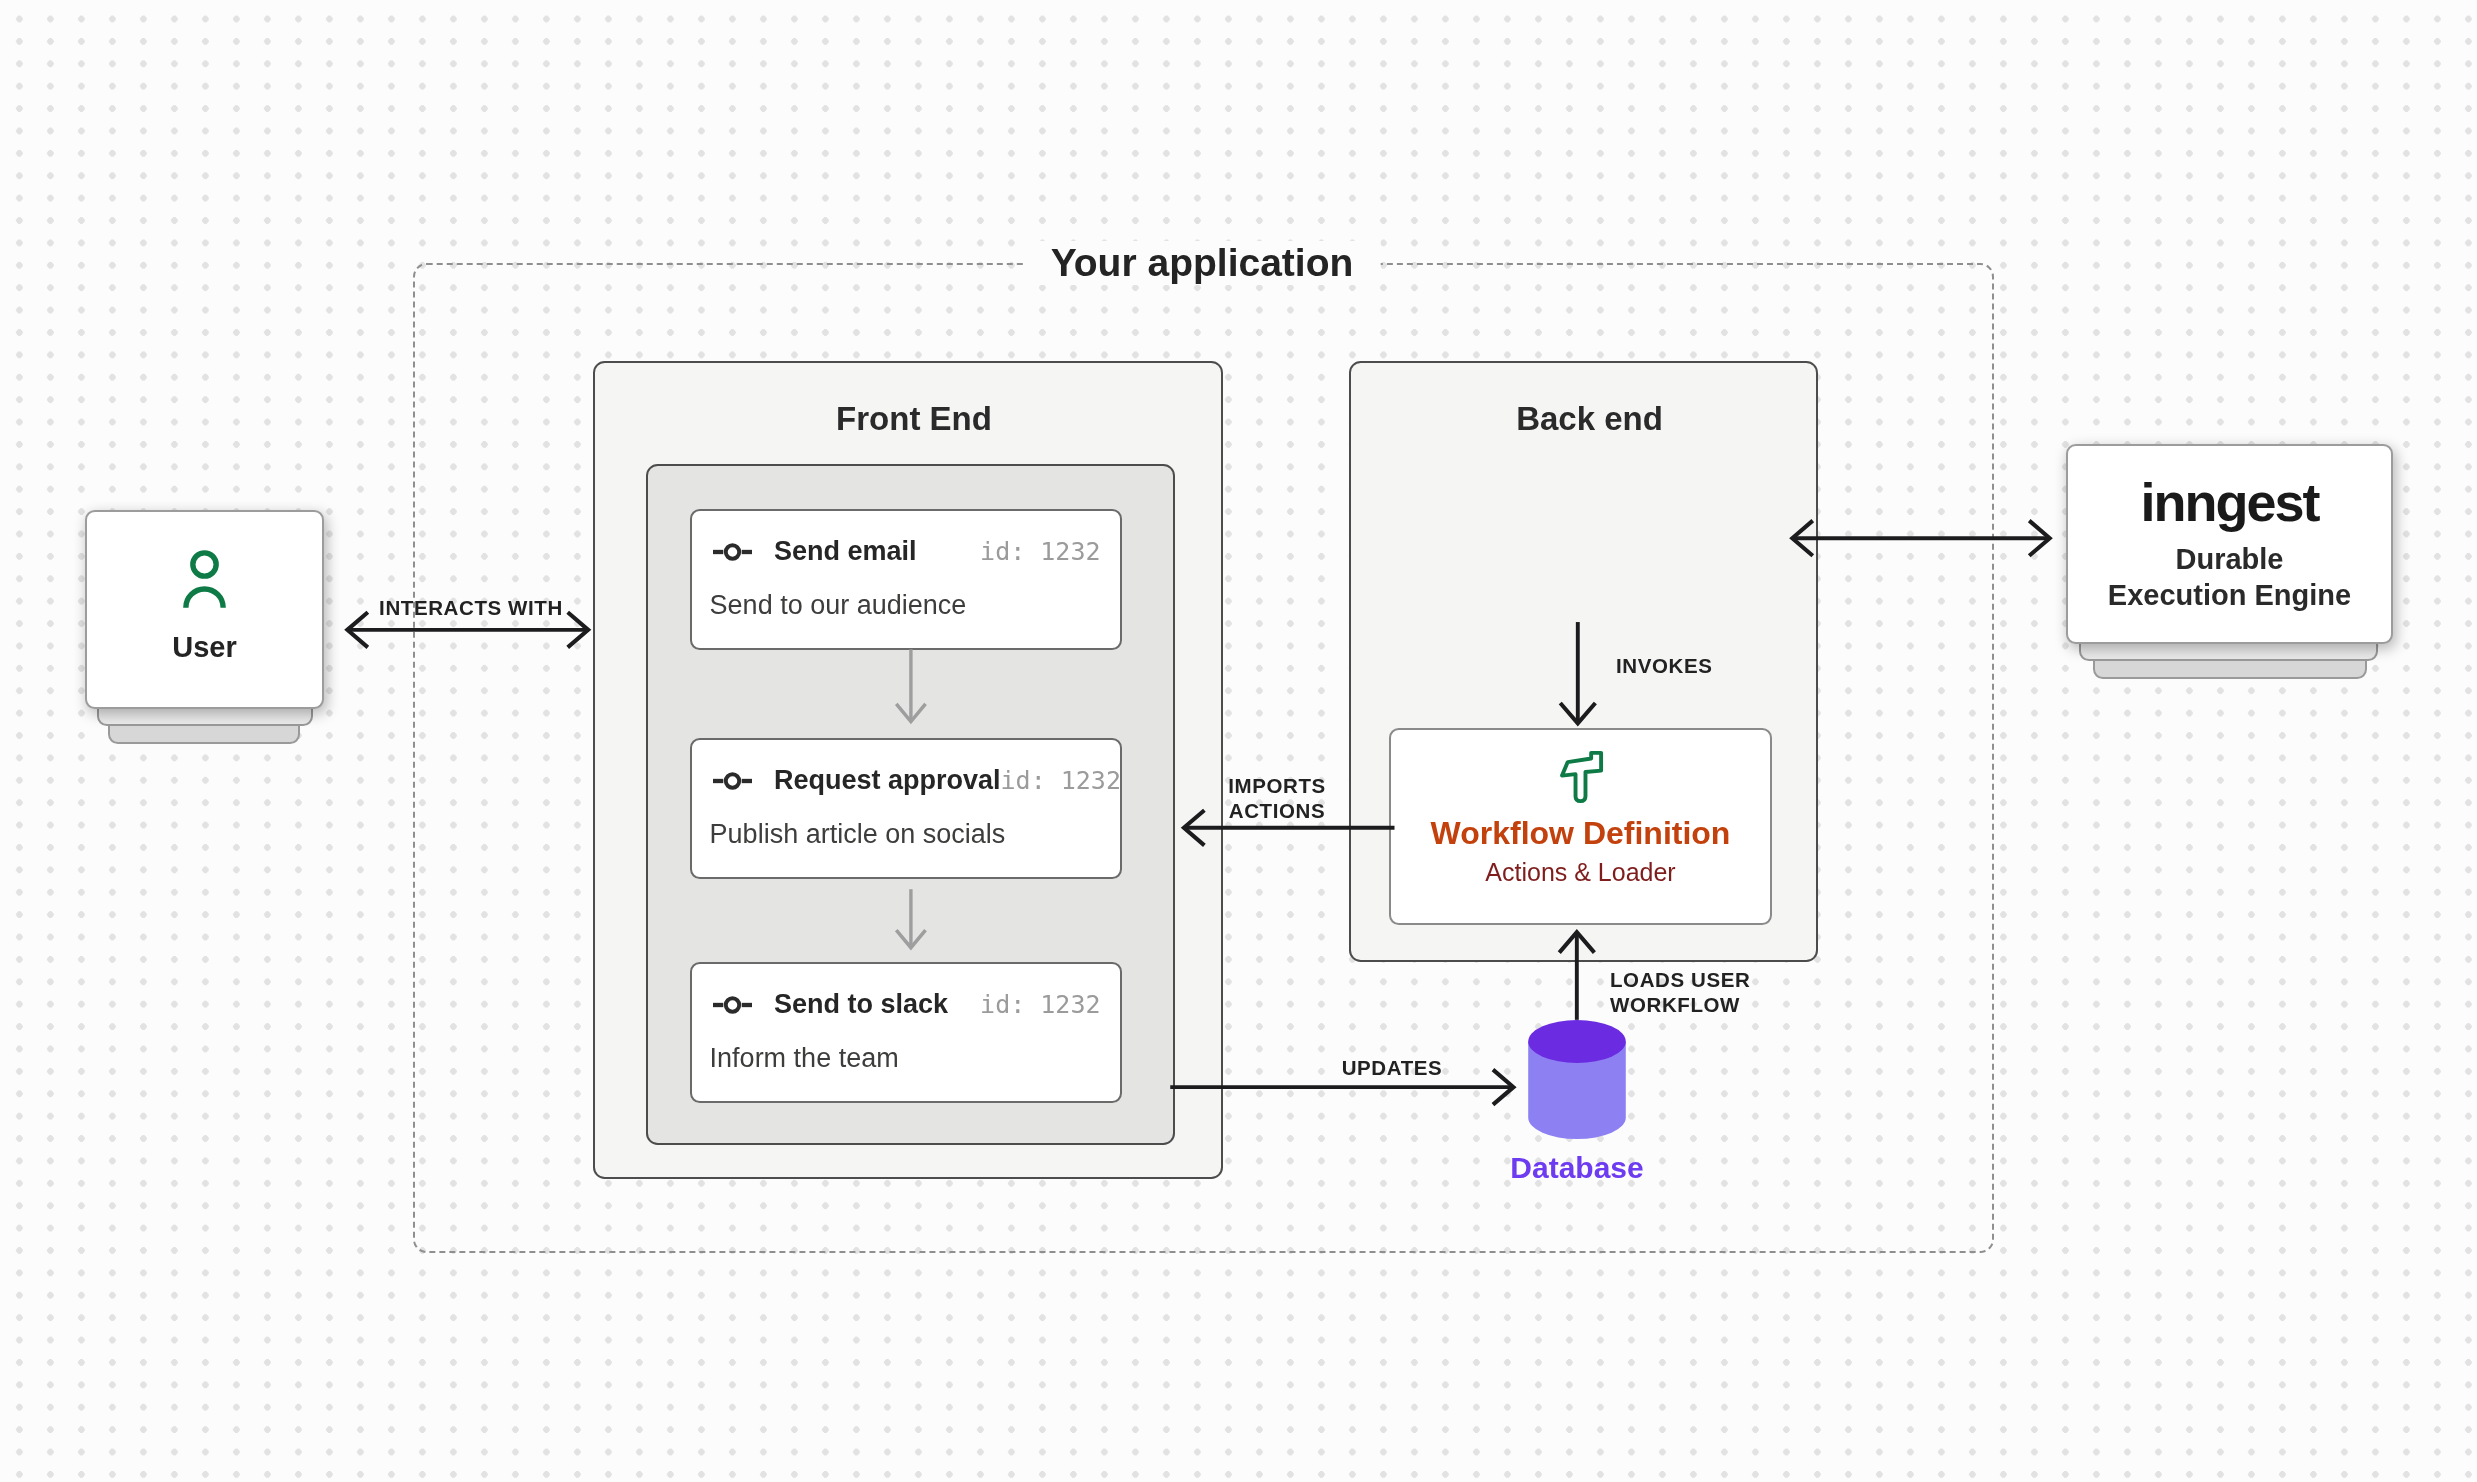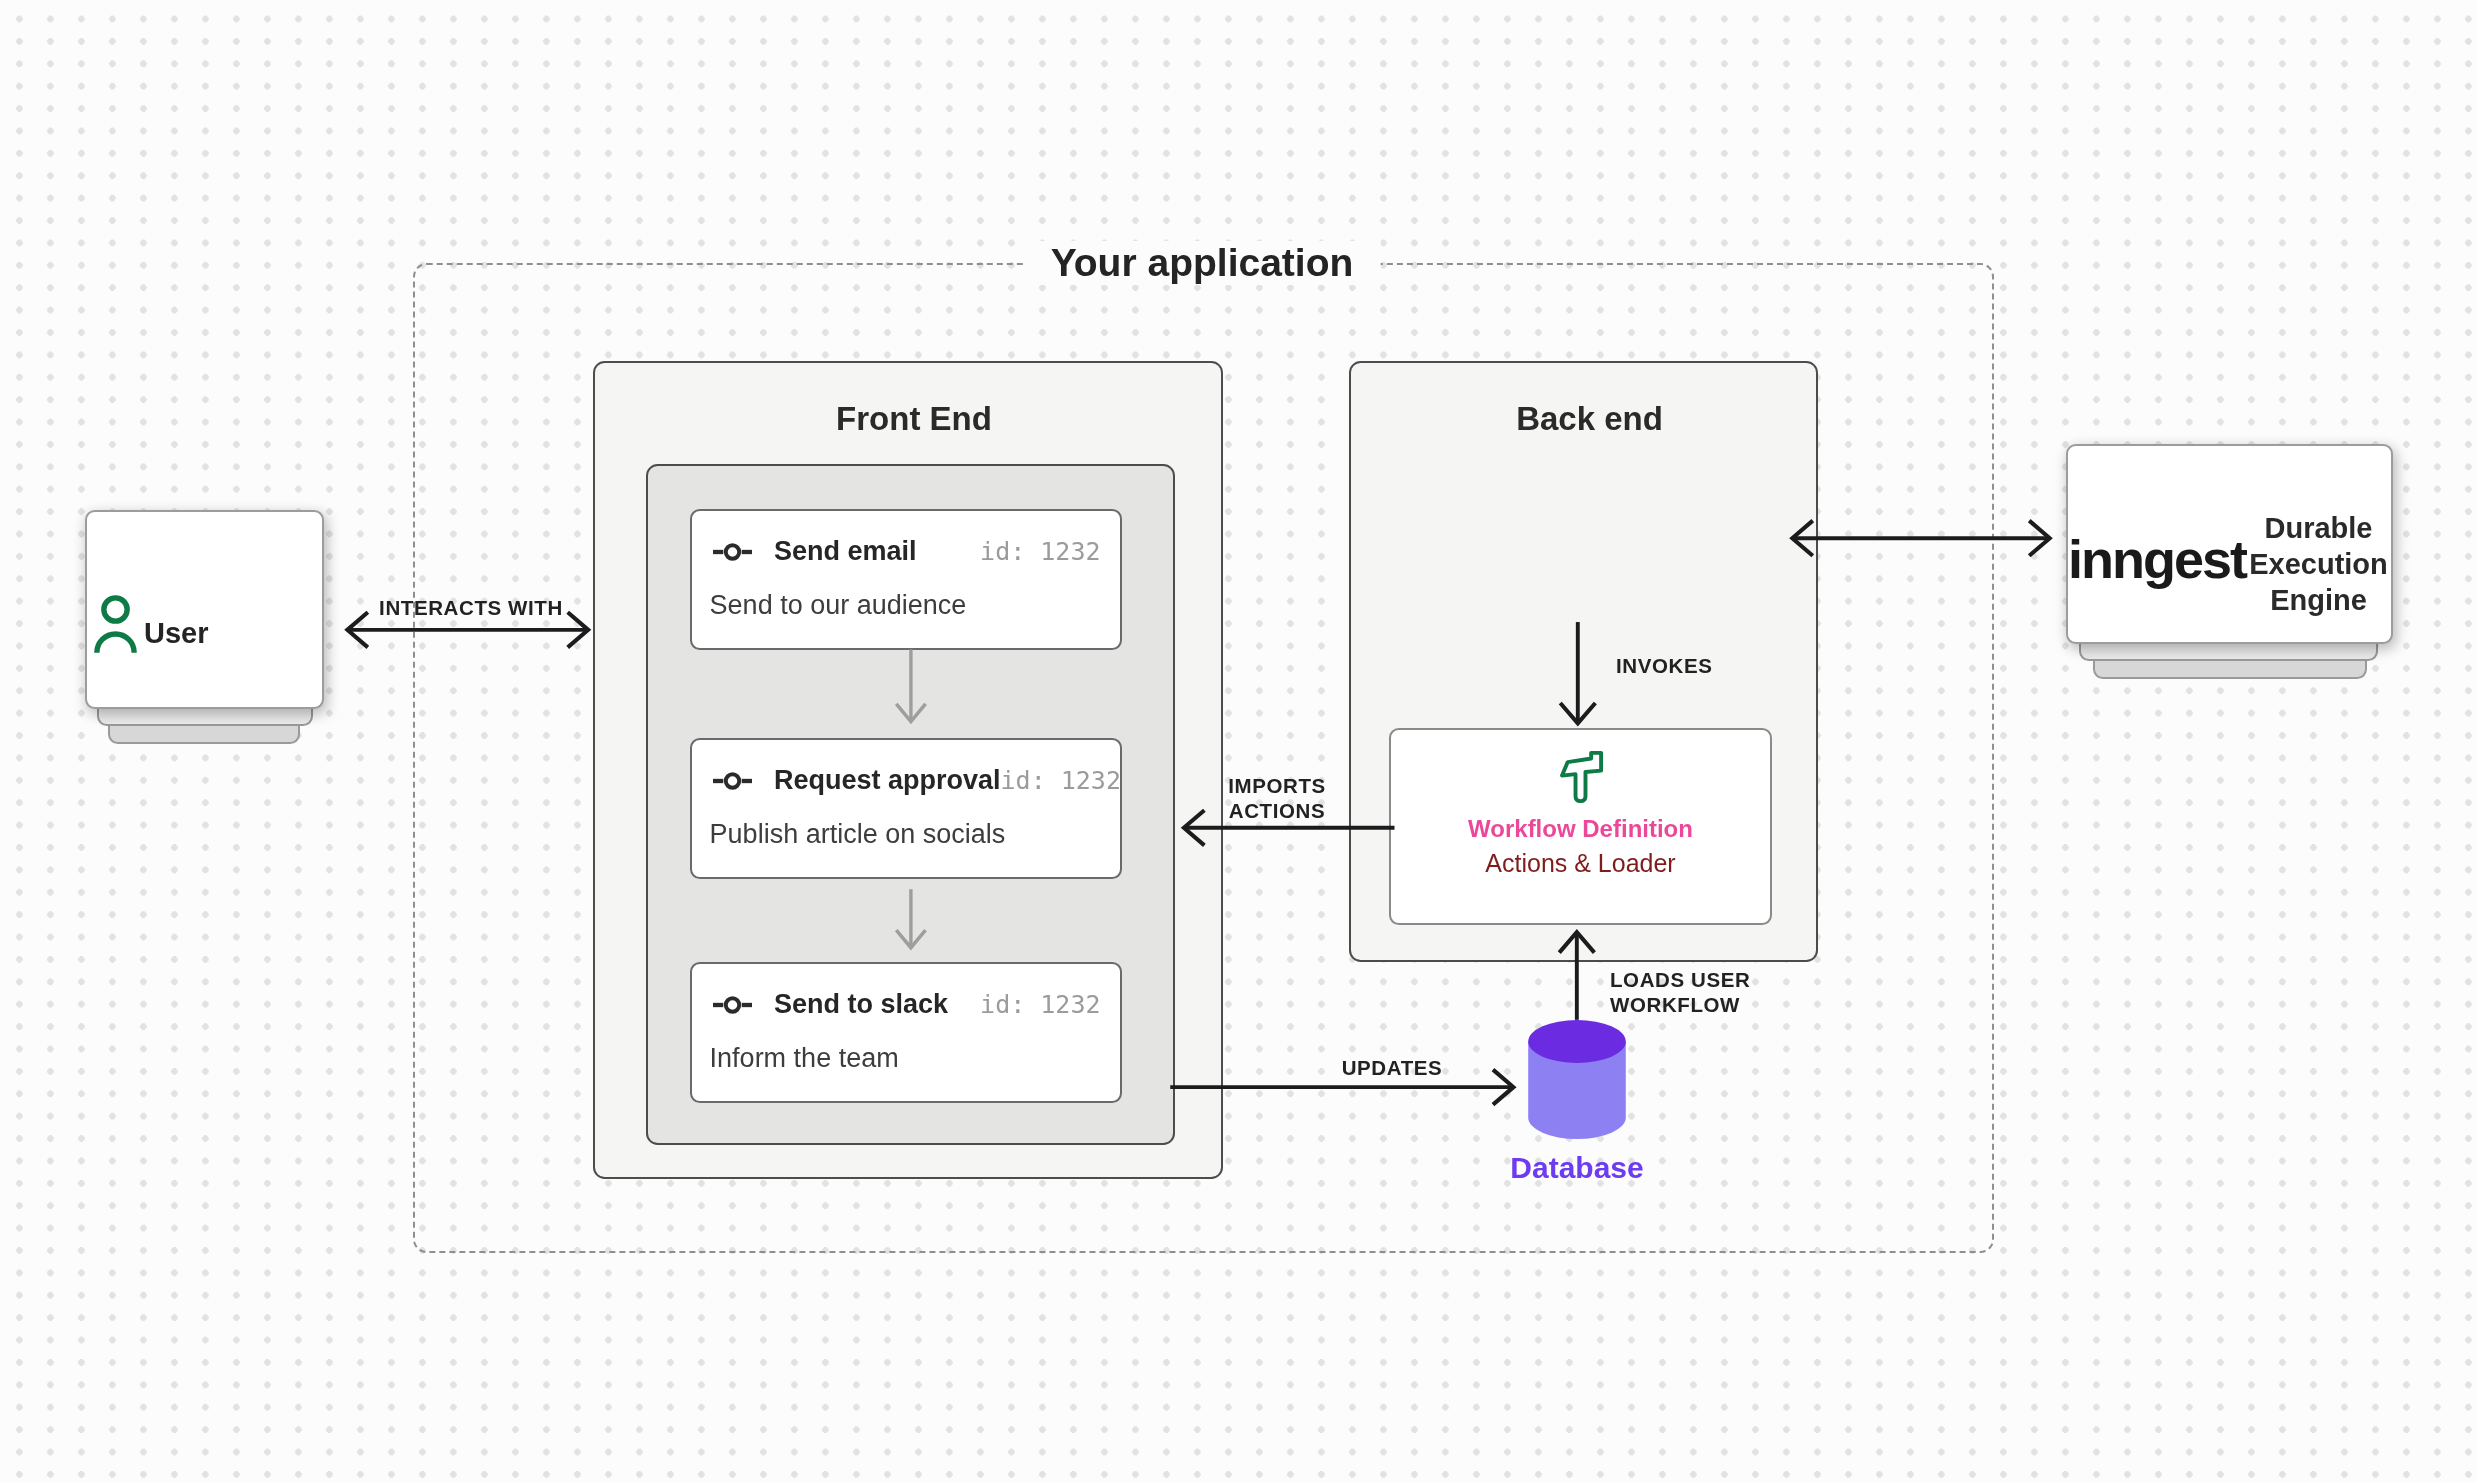--- a/index.html
+++ b/index.html
@@ -52,27 +52,27 @@
   }
   .step-desc{margin-top:23.4px;font-size:27px;color:#3d3d3c;}
   
   .node-card{
     position:absolute;background:#fff;border:2px solid #8a8a8a;border-radius:9.8px;
     box-sizing:border-box;display:flex;flex-direction:column;align-items:center;
   }
   #inngest-fn-card{left:38px;top:99px;width:383px;height:160px;padding-top:31px;}
   #inngest-fn-label{margin-top:19.5px;font-size:31px;font-weight:600;color:#2a2a2a;}
   #workflow-def-card{left:38px;top:365px;width:383px;height:197px;padding-top:19.5px;}
-  #workflow-def-title{margin-top:11.7px;font-size:24px;font-weight:600;color:#ec4899;}
+  #workflow-def-title{margin-top:11.7px;font-size:32px;font-weight:600;color:#c2410c;}
   #workflow-def-subtitle{margin-top:5.9px;font-size:25px;font-weight:500;color:#7f1d1d;}
   
   .stack-card{
     background:#fff;border:2px solid #9c9c9c;border-radius:9.8px;
     box-shadow:2.9px 4.9px 13.7px rgba(0,0,0,0.28);
-    box-sizing:border-box;display:flex;flex-direction:row;align-items:center;
+    box-sizing:border-box;display:flex;flex-direction:column;align-items:center;
     z-index:3;
   }
   .stack-layer{border:2px solid #9a9a9a;border-radius:9.8px;box-sizing:border-box;}
   .layer-a{background:#ebebeb;z-index:2;}
   .layer-b{background:#d7d7d7;z-index:1;}
   #user-card{left:85px;top:510px;width:239px;height:199px;padding-top:35px;}
   #user-label{margin-top:13.7px;font-size:29px;font-weight:600;color:#242424;}
   #user-layer1{left:97px;top:691px;width:216px;height:35px;}
   #user-layer2{left:108px;top:709px;width:192px;height:35px;}
   #engine-card{left:2066px;top:444px;width:327px;height:200px;padding-top:29px;}

